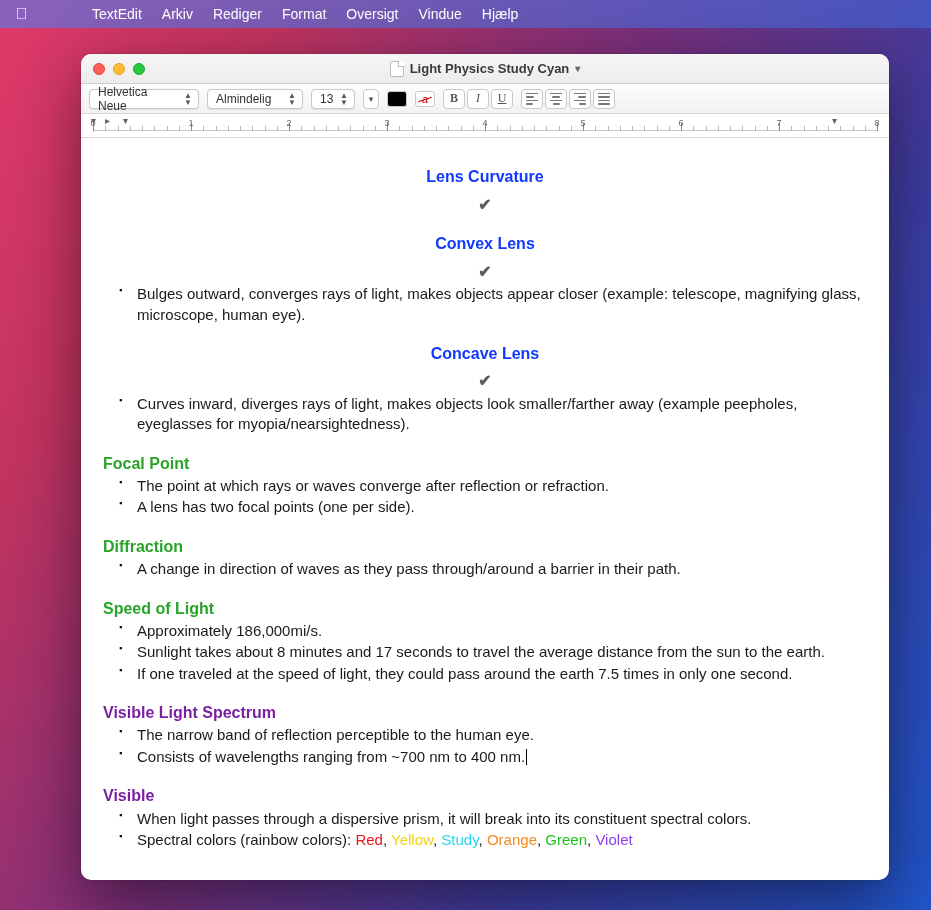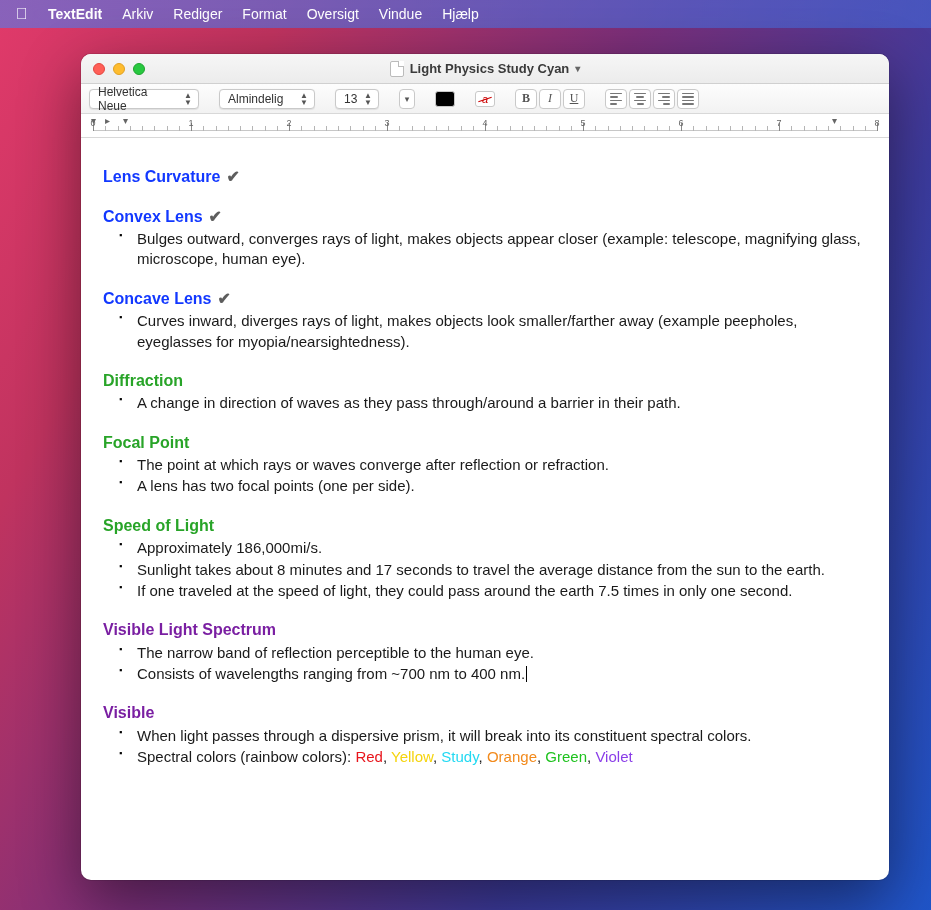--- a/index.html
+++ b/index.html
@@ -15,21 +15,21 @@
     display: flex;
     align-items: center;
     padding: 0 16px;
     gap: 20px;
     color: #fff;
     font-size: 14px;
     font-weight: 500;
     backdrop-filter: blur(20px);
   }
   .menubar .apple { font-size: 16px; }
-  .menubar .appname { font-weight: 700; }
+  .menubar .appname { font-weight: 400; margin-left: 44px; }
   .menubar span { cursor: default; }
   
   .window {
     position: absolute;
     left: 81px;
     top: 54px;
     width: 808px;
     height: 826px;
     background: #fff;
     border-radius: 10px;
@@ -61,21 +61,21 @@
   .title-center .doc-icon::before { content:""; position:absolute; top:-1px; right:-1px; width:5px; height:5px; background:#fff; border-left:1px solid #bbb; border-bottom:1px solid #bbb; }
   .title-center .chev { font-size: 10px; color:#666; }
   
   .toolbar {
     height: 30px;
     background: linear-gradient(#fdfdfd, #f2f2f2);
     border-bottom: 1px solid #d8d8d8;
     display: flex;
     align-items: center;
     padding: 0 8px;
-    gap: 20px;
+    gap: 8px;
     font-size: 12px;
     color: #333;
   }
   .select {
     height: 20px;
     border: 1px solid #c9c9c9;
     border-radius: 4px;
     background: #fff;
     display: flex;
     align-items: center;
@@ -108,21 +108,21 @@
   .ruler-track { position:absolute; left:12px; right:12px; top:0; height:100%; }
   .ruler-track::before { content:""; position:absolute; left:0; right:0; bottom:6px; height:1px; background:#c7c7c7; }
   .tick { position:absolute; bottom:6px; width:1px; height:5px; background:#b5b5b5; }
   .tick.major { height:8px; background:#888; }
   .tick-label { position:absolute; bottom:9px; transform:translateX(-50%); }
   .rmark { position:absolute; top:1px; color:#666; font-size:10px; }
   
   .doc { flex:1; overflow:auto; padding:28px 22px 40px 22px; font-size:15px; line-height:1.35; color:#1a1a1a; }
   .section { margin-bottom:18px; }
   .heading { font-weight:700; font-size:16px; margin-bottom:2px; display:flex; align-items:center; gap:6px; }
-  .heading.blue { color:#1238ff; }
+  .heading.blue { color:#1238ff;flex-direction:column; }
   .heading.green { color:#28a428; }
   .heading.purple { color:#7a1fa2; }
   .check { color:#5d5d5d; font-size:16px; }
   ul.bullets { list-style:none; padding-left:34px; }
   ul.bullets li { position:relative; margin:1px 0; }
   ul.bullets li::before { content:"▪"; position:absolute; left:-18px; top:0; font-size:9px; color:#000; }
   .cursor { display:inline-block; width:1px; height:16px; background:#000; vertical-align:text-bottom; margin-left:1px; }
   .spect span { }
   .c-red{color:#e8141b} .c-yellow{color:#f5d40c} .c-cyan{color:#22d9f2} .c-orange{color:#f28a1c} .c-green{color:#1ec21e} .c-violet{color:#8a3de8}
 </style>
@@ -324,33 +324,33 @@
         <div class="heading blue">
           <span>Concave Lens</span>
           <span class="check">✔</span>
         </div>
         <ul class="bullets">
           <li>Curves inward, diverges rays of light, makes objects look smaller/farther away (example peepholes, eyeglasses for myopia/nearsightedness).</li>
         </ul>
       </div>
       <div class="section">
         <div class="heading green">
-          <span>Diffraction</span>
-        </div>
-        <ul class="bullets">
-          <li>A change in direction of waves as they pass through/around a barrier in their path.</li>
-        </ul>
-      </div>
-      <div class="section">
-        <div class="heading green">
           <span>Focal Point</span>
         </div>
         <ul class="bullets">
           <li>The point at which rays or waves converge after reflection or refraction.</li>
           <li>A lens has two focal points (one per side).</li>
+        </ul>
+      </div>
+      <div class="section">
+        <div class="heading green">
+          <span>Diffraction</span>
+        </div>
+        <ul class="bullets">
+          <li>A change in direction of waves as they pass through/around a barrier in their path.</li>
         </ul>
       </div>
       <div class="section">
         <div class="heading green">
           <span>Speed of Light</span>
         </div>
         <ul class="bullets">
           <li>Approximately 186,000mi/s.</li>
           <li>Sunlight takes about 8 minutes and 17 seconds to travel the average distance from the sun to the earth.</li>
           <li>If one traveled at the speed of light, they could pass around the earth 7.5 times in only one second.</li>

